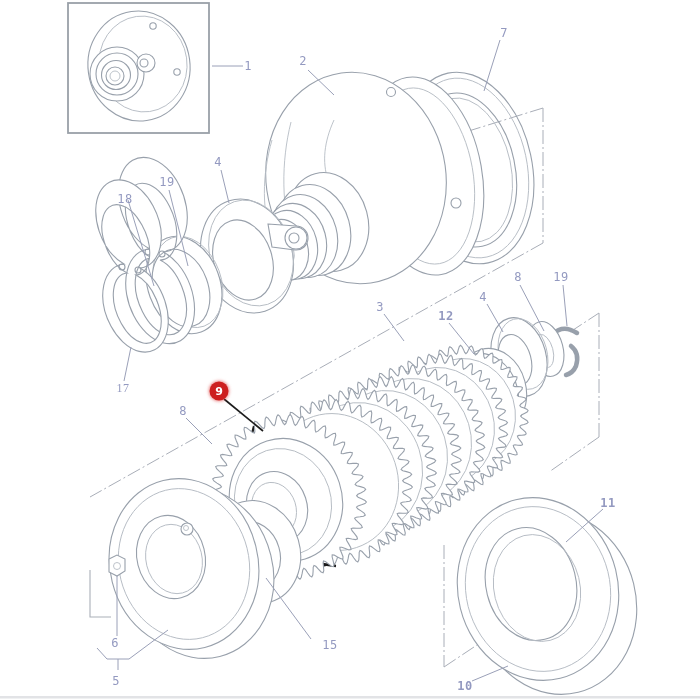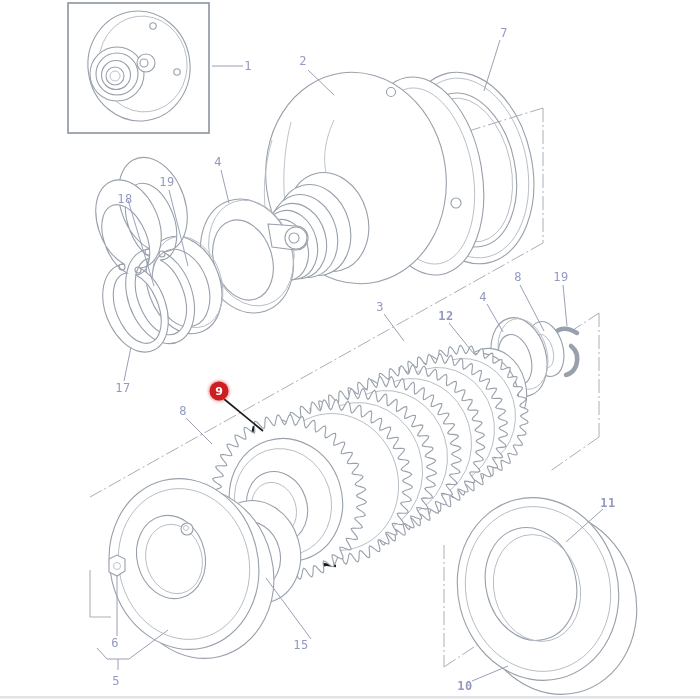--- a/index.html
+++ b/index.html
@@ -215,18 +215,18 @@
 <div class="callout" style="left:116px;top:681px;">5</div>
 <div class="callout" style="left:115px;top:643px;">6</div>
 <div class="callout" style="left:504px;top:33px;">7</div>
 <div class="callout" style="left:183px;top:411px;">8</div>
 <div class="badge" style="left:219px;top:391px;">9</div>
 <div class="callout" style="left:465px;top:686px;font-weight:bold;">10</div>
 <div class="callout" style="left:608px;top:503px;font-weight:bold;">11</div>
 <div class="callout" style="left:446px;top:316px;font-weight:bold;">12</div>
 <div class="callout" style="left:483px;top:297px;">4</div>
 <div class="callout" style="left:518px;top:277px;">8</div>
-<div class="callout" style="left:301px;top:645px;">15</div>
+<div class="callout" style="left:330px;top:645px;">15</div>
 <div class="callout" style="left:561px;top:277px;">19</div>
-<div class="callout" style="left:123px;top:388px;">17</div>
+<div class="callout" style="left:123px;top:388px;font-family:Liberation Serif, serif;">17</div>
 <div class="callout" style="left:125px;top:199px;text-align:center;">18</div>
 <div class="callout" style="left:167px;top:182px;">19</div>
 </div>
 
 </body></html>

